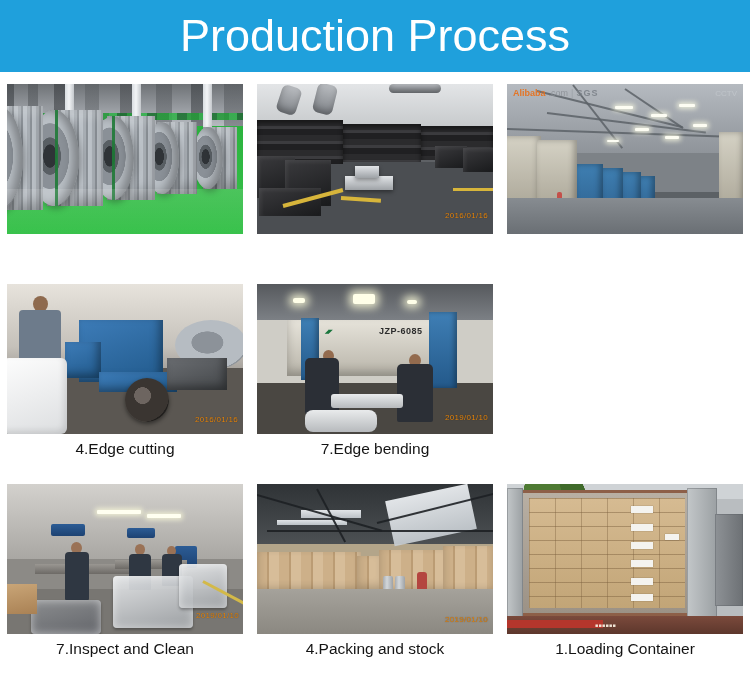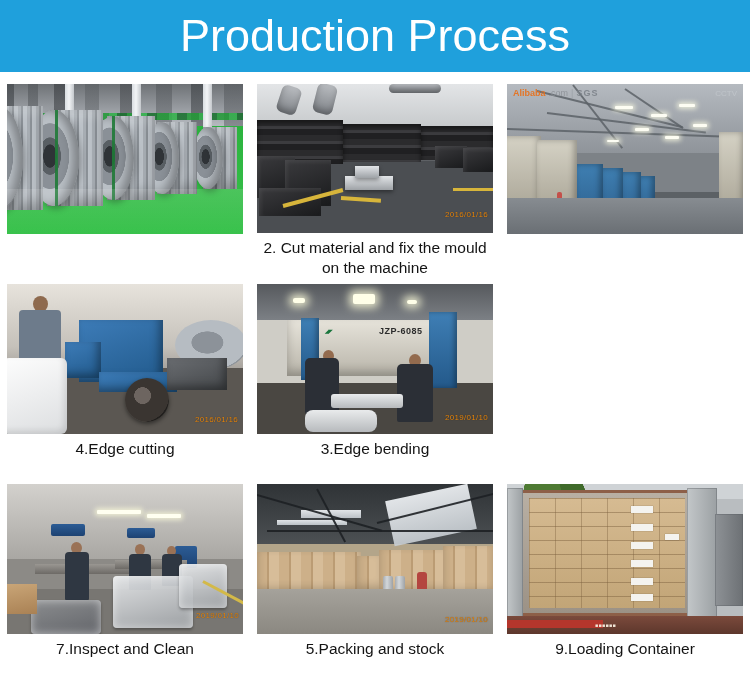--- a/index.html
+++ b/index.html
@@ -510,21 +510,20 @@
 
           <div class="p2-cart" style="left:88px; top:92px; width:48px; height:14px;"></div>
           <div class="p2-cart" style="left:98px; top:82px; width:24px; height:12px;"></div>
 
           <div class="p2-yellowline" style="left:26px; top:120px; width:62px; height:4px; transform:rotate(-15deg);"></div>
           <div class="p2-yellowline" style="left:84px; top:112px; width:40px; height:4px; transform:rotate(4deg);"></div>
           <div class="p2-yellowline" style="left:196px; top:104px; width:40px; height:3px;"></div>
 
           <div class="stamp" style="right:5px; bottom:14px;">2016/01/16</div>
         </div>
-        <div class="caption">2. Cut material and fix the mould on the machine</div>
       </div>
 
       <div class="cell">
         <div class="photo p3-bg">
           <div class="layer p3-roof"></div>
 
           <div class="p3-truss" style="left:30px;  top:6px;  width:150px; height:2px; transform:rotate(14deg);"></div>
           <div class="p3-truss" style="left:40px;  top:28px; width:160px; height:2px; transform:rotate(7deg);"></div>
           <div class="p3-truss" style="left:66px;  top:0px;  width:80px;  height:2px; transform:rotate(52deg);"></div>
           <div class="p3-truss" style="left:118px; top:4px;  width:70px;  height:2px; transform:rotate(34deg);"></div>
@@ -602,21 +601,21 @@
           <div class="p5-worker-head" style="left:66px; top:66px; width:11px; height:12px;"></div>
           <div class="p5-worker-body" style="left:48px; top:74px; width:34px; height:56px;"></div>
           <div class="p5-worker-head" style="left:152px; top:70px; width:12px; height:13px;"></div>
           <div class="p5-worker-body" style="left:140px; top:80px; width:36px; height:58px;"></div>
 
           <div class="p5-part" style="left:74px; top:110px; width:72px; height:14px;"></div>
           <div class="p5-part" style="left:48px; top:126px; width:72px; height:22px; border-radius:8px;"></div>
 
           <div class="stamp" style="right:5px; bottom:12px;">2019/01/10</div>
         </div>
-        <div class="caption">3.Edge bending</div>
+        <div class="caption">7.Edge bending</div>
       </div>
 
     </div>
 
     <div class="row row-3">
 
       <div class="cell">
         <div class="photo p7-bg">
           <div class="layer p7-wall"></div>
           <div class="p7-light" style="left:90px;  top:26px; width:44px; height:4px;"></div>
@@ -666,21 +665,21 @@
           <div class="p8-drum" style="left:126px; top:92px; width:10px; height:22px;"></div>
           <div class="p8-drum" style="left:138px; top:92px; width:10px; height:22px;"></div>
 
           <div class="p8-worker-body" style="left:160px; top:88px; width:10px; height:20px;"></div>
           <div class="p8-worker-legs" style="left:161px; top:106px; width:8px; height:16px;"></div>
 
           <div class="layer p8-floor"></div>
 
           <div class="stamp" style="right:5px; bottom:10px;">2019/01/10</div>
         </div>
-        <div class="caption">5.Packing and stock</div>
+        <div class="caption">4.Packing and stock</div>
       </div>
 
       <div class="cell">
         <div class="photo p9-bg">
           <div class="p9-foliage" style="left:16px; top:0px; width:64px; height:18px;"></div>
 
           <div class="p9-container" style="left:12px; top:6px; width:176px; height:126px;"></div>
           <div class="p9-cargo" style="left:22px; top:14px; width:156px; height:110px;"></div>
 
           <div class="p9-label" style="left:124px; top:22px; width:22px; height:7px;"></div>
@@ -692,18 +691,18 @@
           <div class="p9-label" style="left:158px; top:50px; width:14px; height:6px;"></div>
 
           <div class="p9-doorleaf" style="left:0px;   top:4px; width:16px; height:130px;"></div>
           <div class="p9-doorleaf" style="left:180px; top:4px; width:30px; height:130px;"></div>
           <div class="p9-doorleaf" style="left:208px; top:30px; width:28px; height:92px; background:linear-gradient(90deg,#8e9296,#6c7074);"></div>
 
           <div class="p9-truckbed" style="left:0px; top:132px; width:236px; height:18px;"></div>
           <div class="p9-redstripe" style="left:0px; top:136px; width:96px; height:8px;"></div>
           <div class="p9-plate" style="left:88px; top:138px;">■■■■■■</div>
         </div>
-        <div class="caption">9.Loading Container</div>
+        <div class="caption">1.Loading Container</div>
       </div>
     </div>
 
   </div>
 </div>
 
 </body></html>

